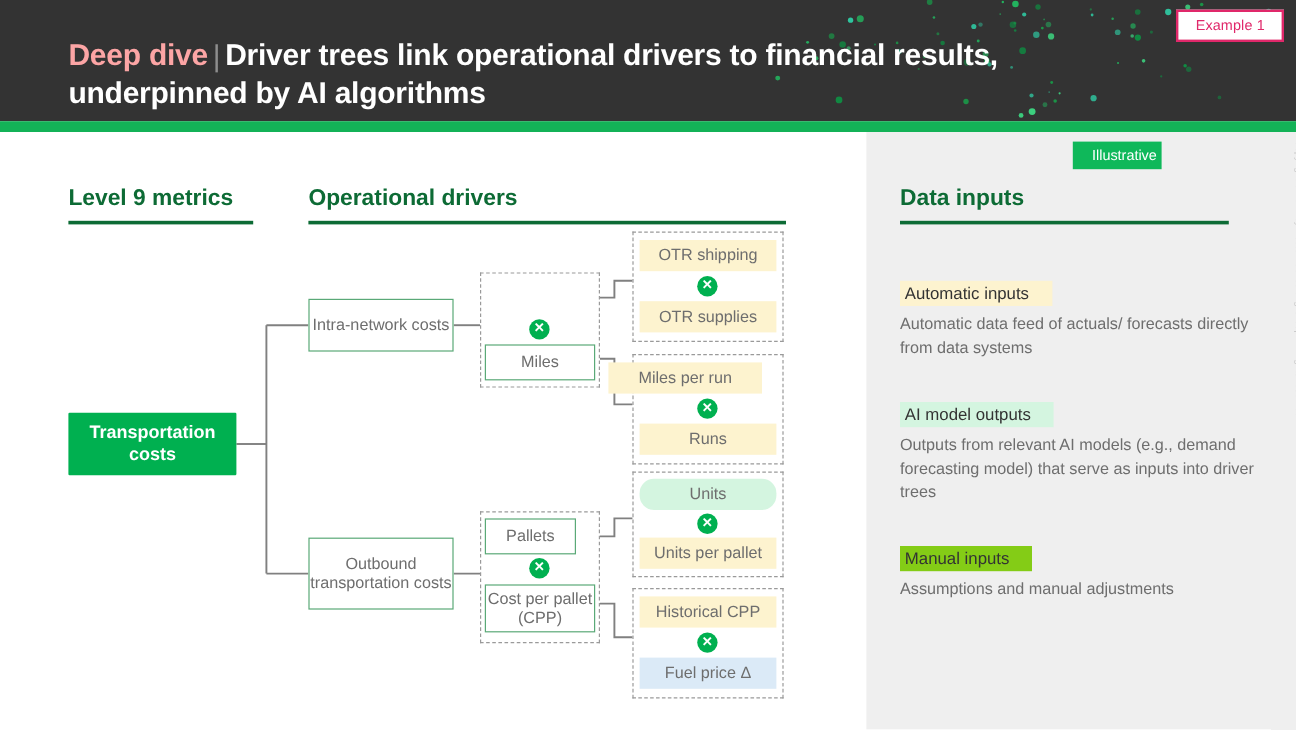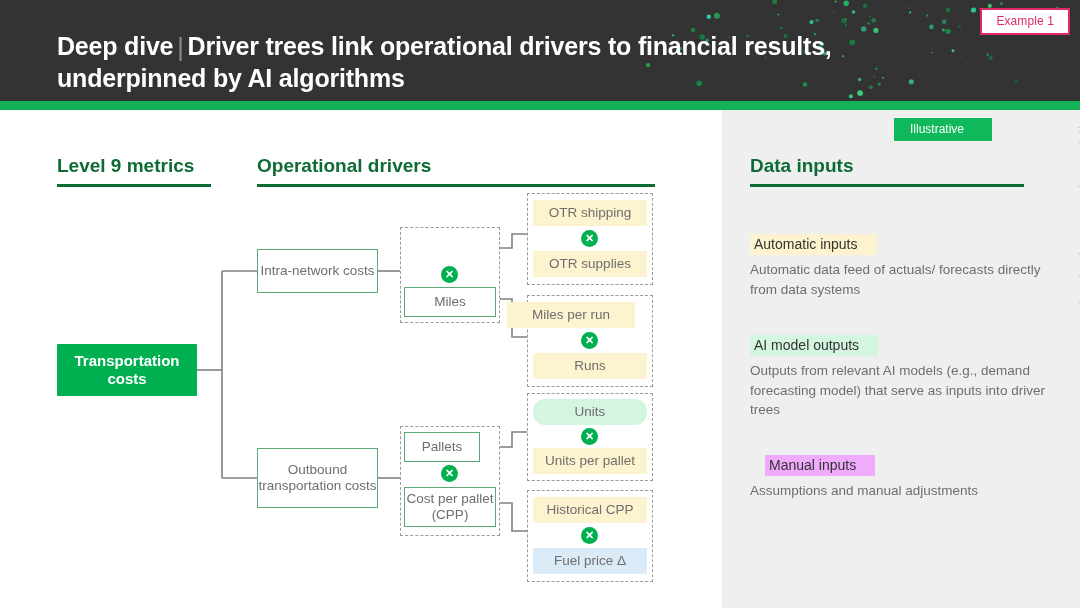--- a/index.html
+++ b/index.html
@@ -19,61 +19,61 @@
   #particles { position: absolute; left: 0; top: 0; width: 1080px; height: 101px; }
   #header-accent {
     position: absolute; left: 0; top: 101px; width: 1080px; height: 9px;
     background: #13b257;
   }
   #title-block {
     position: absolute; left: 57px; top: 30px; width: 860px;
     font-size: 25px; font-weight: bold; line-height: 1.28;
     color: #ffffff; letter-spacing: -0.2px;
   }
-  #deep-dive { color: #ffffff; }
+  #deep-dive { color: #fca5a5; }
   #title-divider {
     display: inline-block; color: #8e8e8e; font-weight: normal;
     padding: 0 4px; transform: translateY(1px);
   }
   #example-badge {
     position: absolute; right: 10px; top: 8px;
     background: #ffffff; border: 2px solid #e0286a;
     color: #e0286a; font-size: 12px; line-height: 1;
     padding: 5px 14px 6px 14px; letter-spacing: 0.1px;
   }
 
   
   #right-panel {
     position: absolute; left: 722px; top: 110px; width: 358px; height: 498px;
     background: #efefef;
   }
   #illustrative-badge {
     position: absolute; left: 172px; top: 8px;
     background: #0fb85a; color: #ffffff;
-    font-size: 12px; line-height: 1; padding: 5px 28px 6px 16px;
+    font-size: 12px; line-height: 1; padding: 5px 4px 6px 16px;
   }
   #data-inputs-title {
     position: absolute; left: 28px; top: 45px;
     font-size: 19px; font-weight: bold; color: #0d6b35;
   }
   #data-inputs-rule {
     position: absolute; left: 28px; top: 74px; width: 274px; height: 3px;
     background: #0d6b35;
   }
   .legend-entry { position: absolute; left: 28px; width: 312px; }
   .legend-label {
     display: inline-block; font-size: 14px; font-weight: normal; color: #333333;
     padding: 2px 19px 3px 4px; line-height: 1.15;
   }
   .legend-desc {
     margin-top: 5px; font-size: 13.5px; color: #6e6e6e; line-height: 1.45;
   }
   .hl-auto   { background: #fdf3cf; }
   .hl-ai     { background: #d4f5e0; }
-  .hl-manual { background: #f0abfc; margin-left: 15px; }
+  .hl-manual { background: #84cc16; }
 
   #copyright {
     position: absolute; right: 3px; top: 350px;
     font-size: 7.5px; color: #c9c9c9; white-space: nowrap;
     transform-origin: right top; transform: rotate(90deg) translateX(0) translateY(-10px);
     letter-spacing: 0.2px;
   }
 
   
   .col-title {

